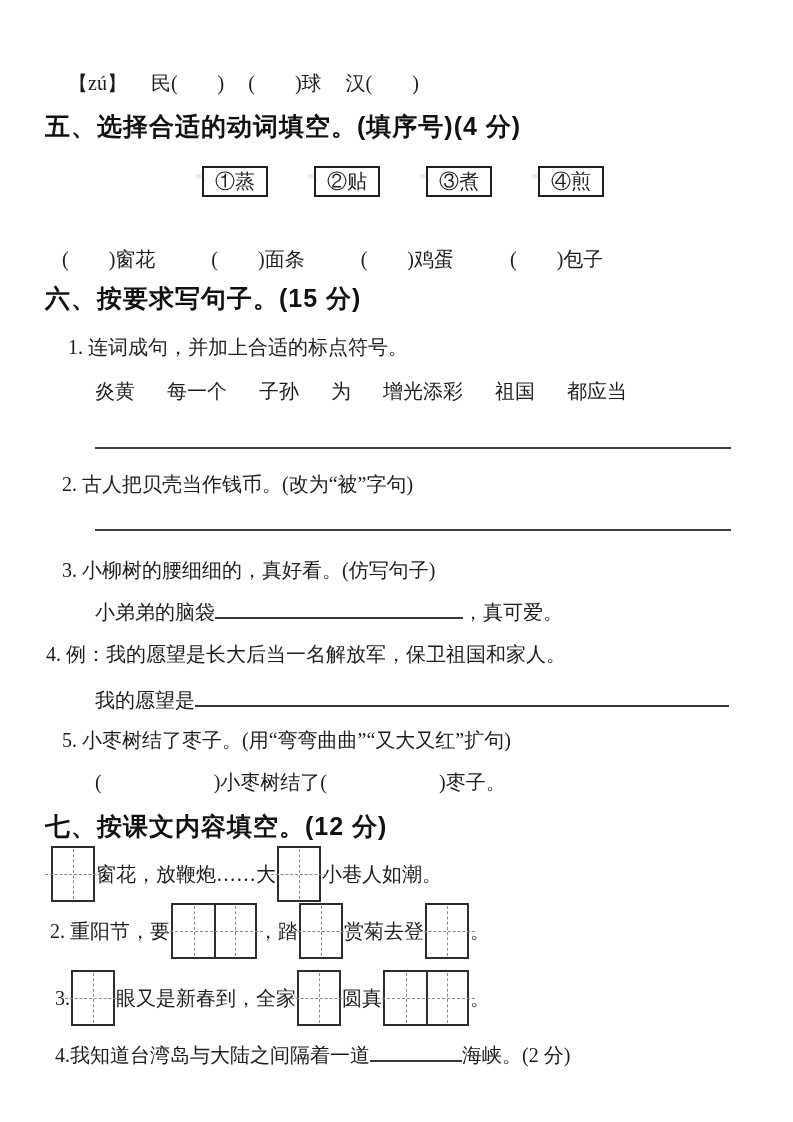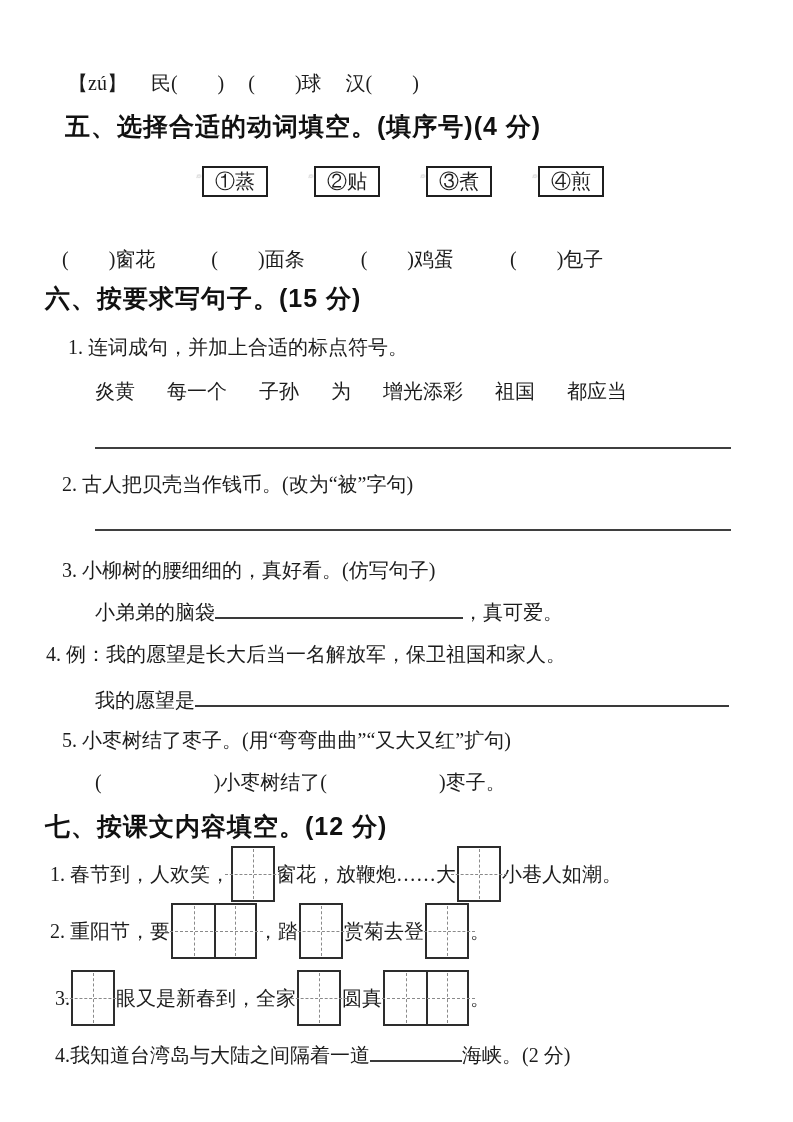--- a/index.html
+++ b/index.html
@@ -40,21 +40,21 @@
 
 <div id="paper">
 
   <div class="row flex" style="top:70px;left:68px;gap:24px;">
     <span>【zú】</span>
     <span>民(　　)</span>
     <span>(　　)球</span>
     <span>汉(　　)</span>
   </div>
 
-  <div class="row head" style="top:110px;left:45px;margin-left:20px;">五、选择合适的动词填空。(填序号)(4 分)</div>
+  <div class="row head" style="top:110px;left:45px;">五、选择合适的动词填空。(填序号)(4 分)</div>
 
   <div class="row flex" style="top:148px;left:196px;gap:40px;align-items:flex-start;">
     <div class="option-col">
       <svg class="hog" width="82" height="56" viewBox="0 0 82 56">
         <path fill="#f7f7f7" stroke="#8f8f8f" stroke-width="1.3" stroke-linejoin="round" d="M44.7,1.9L47.5,12.8L56.8,4.5L54.4,15.5L66.8,10.4L59.7,20.0L73.5,18.9L62.6,25.7L76.0,28.7L62.7,31.9L73.9,38.5L60.0,37.7L67.4,47.1L54.9,42.3L57.5,53.2L48.0,45.1L45.6,56.1L40.3,45.7L33.1,55.3L32.9,44.1L21.8,50.9L26.7,40.5L13.3,43.6L22.5,35.3L8.7,34.3L21.0,29.2L8.5,24.3L22.3,23.1L12.9,15.0L26.3,17.8L21.2,7.5L32.4,14.1L32.3,2.9L39.8,12.3Z"></path>
         <ellipse cx="42" cy="31" rx="16.5" ry="14" fill="#fff" stroke="#8f8f8f" stroke-width="1.3"></ellipse>
         <path d="M33 23.5 q3.5 -3 7 -0.8" fill="none" stroke="#777" stroke-width="1.2"></path>
         <path d="M44.5 22.7 q3.5 -2 6.5 0.8" fill="none" stroke="#777" stroke-width="1.2"></path>
         <circle cx="36.5" cy="27.5" r="1.7" fill="#555"></circle>
         <circle cx="47.5" cy="27.5" r="1.7" fill="#555"></circle>
@@ -157,21 +157,20 @@
 
   <div class="row" style="top:727px;left:62px;">5. 小枣树结了枣子。(用“弯弯曲曲”“又大又红”扩句)</div>
 
   <div class="row" style="top:769px;left:95px;">
     <span>(</span><span class="spacer" style="width:112px;"></span><span>)小枣树结了(</span><span class="spacer" style="width:112px;"></span><span>)枣子。</span>
   </div>
 
   <div class="row head" style="top:810px;left:45px;">七、按课文内容填空。(12 分)</div>
 
   <div class="row flex" style="top:846px;left:50px;height:56px;">
-    <span class="seg">1. 春节到，人欢笑，</span>
     <span class="wbox">
         <i class="vd"></i>
         <i class="hd"></i>
       </span>
     <span class="seg">窗花，放鞭炮……大</span>
     <span class="wbox">
         <i class="vd"></i>
         <i class="hd"></i>
       </span>
     <span class="seg">小巷人如潮。</span>

